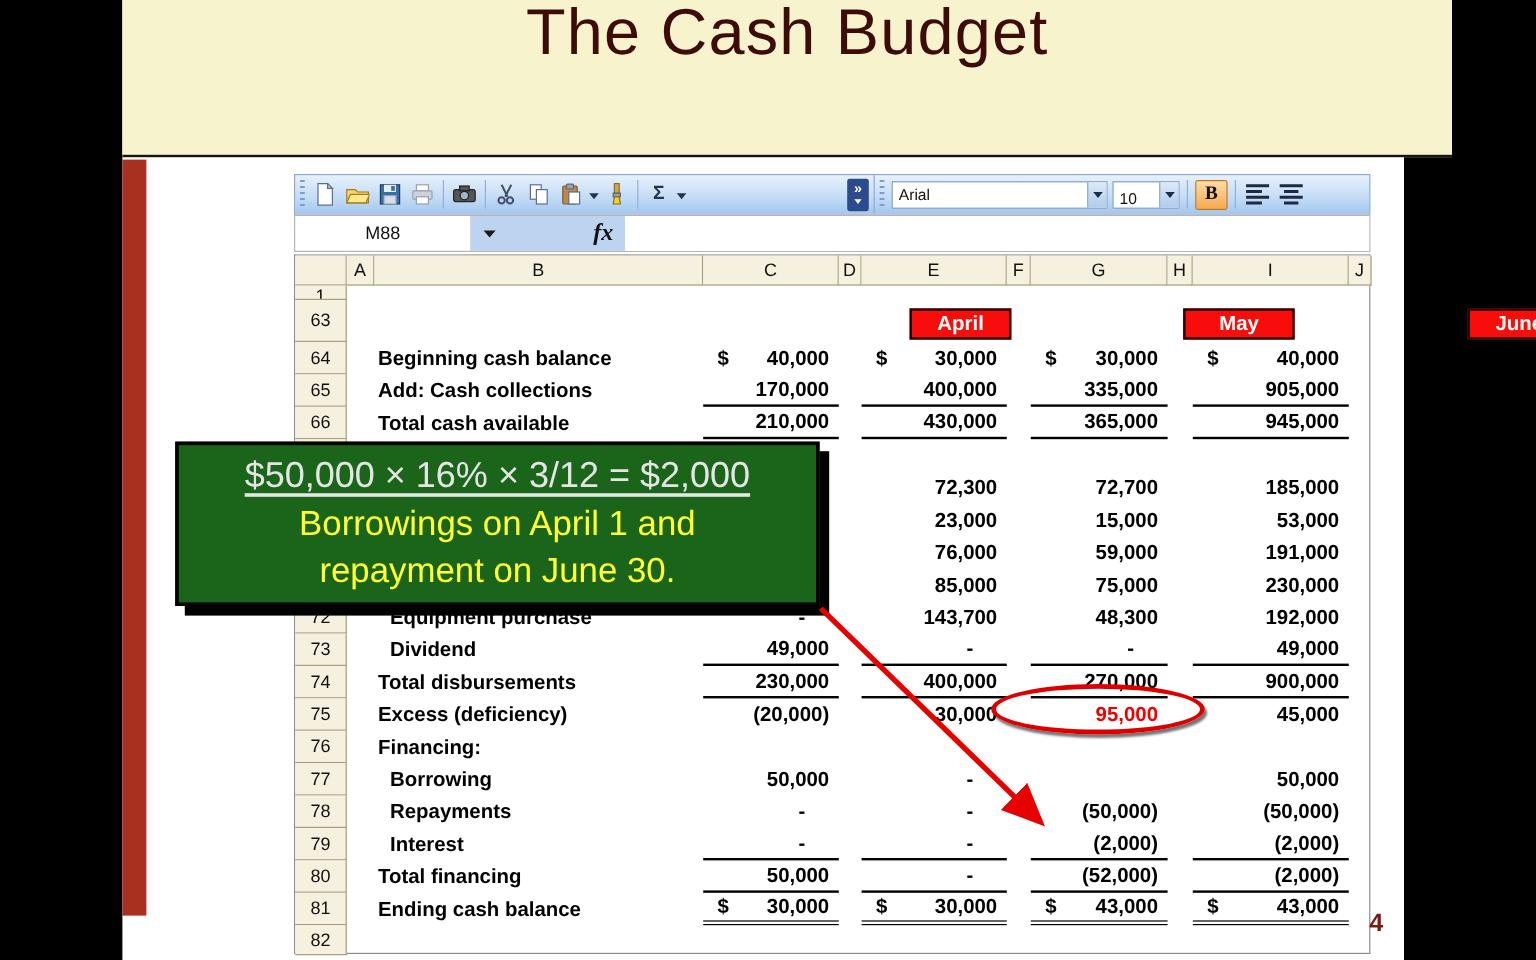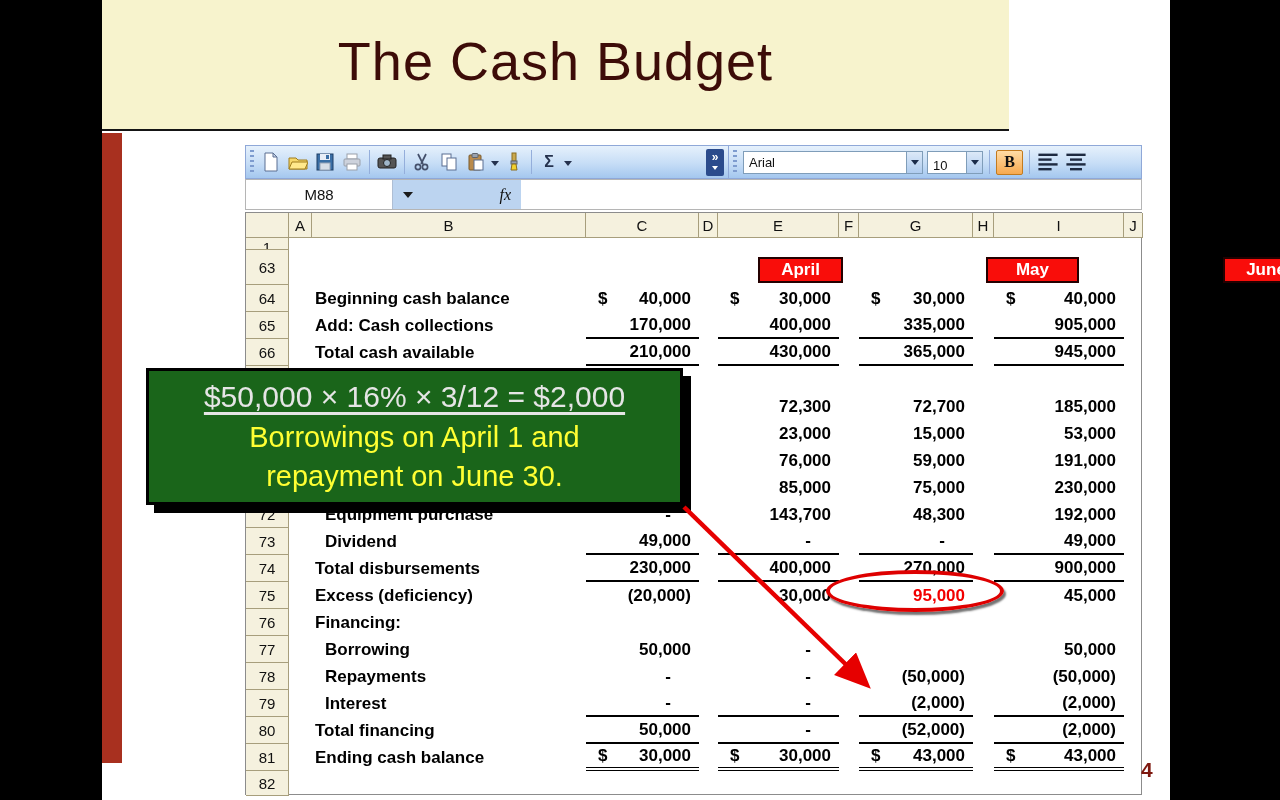--- a/index.html
+++ b/index.html
@@ -2,22 +2,22 @@
 <html><head>
 <meta charset="utf-8">
 <style>
   * { box-sizing: border-box; margin: 0; padding: 0; }
   html,body { width:1280px; height:800px; overflow:hidden; background:#000; }
   body { font-family:"Liberation Sans", sans-serif; position:relative; }
   .stage { position:absolute; left:0; top:0; width:1280px; height:800px; background:#000; }
 
   
   .slide { position:absolute; left:102px; top:0; width:1068px; height:800px; background:#fff; }
-  .title-band { position:absolute; left:0; top:0; width:907px; height:131px; background:#F7F3CD;
-    border-bottom:2px solid #151515; display:flex; justify-content:center; align-items:center; padding-bottom:8px; }
+  .title-band { position:absolute; left:0; top:0; width:1108px; height:131px; background:#F7F3CD;
+    border-bottom:2px solid #151515; display:flex; justify-content:center; align-items:flex-start; padding-bottom:8px; }
   .title-band h1 { font-size:54px; font-weight:400; color:#3D0C08; line-height:1; letter-spacing:1px; }
   .red-bar { position:absolute; left:0; top:133px; width:20px; height:630px; background:#A8301F; }
   .page-num { position:absolute; left:1039px; top:758px; font-size:21px; font-weight:700; color:#7E180F; z-index:4; }
 
   
   .toolbar { position:absolute; left:245px; top:145px; width:897px; height:34px; z-index:1;
     background:linear-gradient(180deg,#E6F1FC 0%,#C6DDF6 55%,#A4C7EF 100%);
     border:1px solid #8FA8D8; display:flex; }
   .tb-std { position:relative; width:482px; display:flex; align-items:center; gap:3px; padding-left:4px; }
   .tb-fmt { position:relative; flex:1; display:flex; align-items:center; gap:4px; padding-left:4px; border-left:1px solid #8FA8D8; }
@@ -41,22 +41,22 @@
     font-family:"Liberation Serif", serif; font-weight:700; font-size:16px; color:#101010; }
   .align-icon { width:24px; height:26px; display:flex; align-items:center; justify-content:center; }
 
   
   .fbar { position:absolute; left:245px; top:179px; width:897px; height:31px; background:#fff; border:1px solid #B5B5B5;
     display:flex; z-index:1; }
   .namebox { width:147px; height:100%; display:flex; align-items:center; justify-content:center;
     font-size:15px; color:#111; border-right:1px solid #AEBED4; }
   .fxstrip { width:128px; height:100%; background:#BCD4F0; display:flex; align-items:center; }
   .nb-caret { width:0; height:0; border:5px solid transparent; border-top:6px solid #1b1b1b; margin:6px 0 0 10px; }
-  .fx { margin-left:auto; margin-right:10px; font-family:"Liberation Serif", serif; font-style:italic; font-weight:400;
-    font-size:16px; color:#101010; }
+  .fx { margin-left:auto; margin-right:10px; font-family:"Liberation Serif", serif; font-style:italic; font-weight:700;
+    font-size:20px; color:#101010; }
   .fline { flex:1; background:#fff; }
 
   
   .sheet { position:absolute; left:245px; top:212px; width:897px; height:583px; background:#fff;
     border:1px solid #8C8C8C; z-index:1; font-weight:700; font-size:17px; color:#000; }
   .srow { display:flex; height:27px; align-items:center; }
   .cell { height:100%; flex-shrink:0; display:flex; align-items:center; overflow:hidden; }
   .c-rn{width:43px}.c-a{width:23px}.c-b{width:274px}.c-c{width:113px}.c-d{width:19px}.c-e{width:121px}
   .c-f{width:20px}.c-g{width:114px}.c-h{width:21px}.c-i{width:130px}.c-j{width:19px}
   .hdr { background:#F5F1DE; border-right:1px solid #A79E7C; border-bottom:1px solid #A79E7C;

